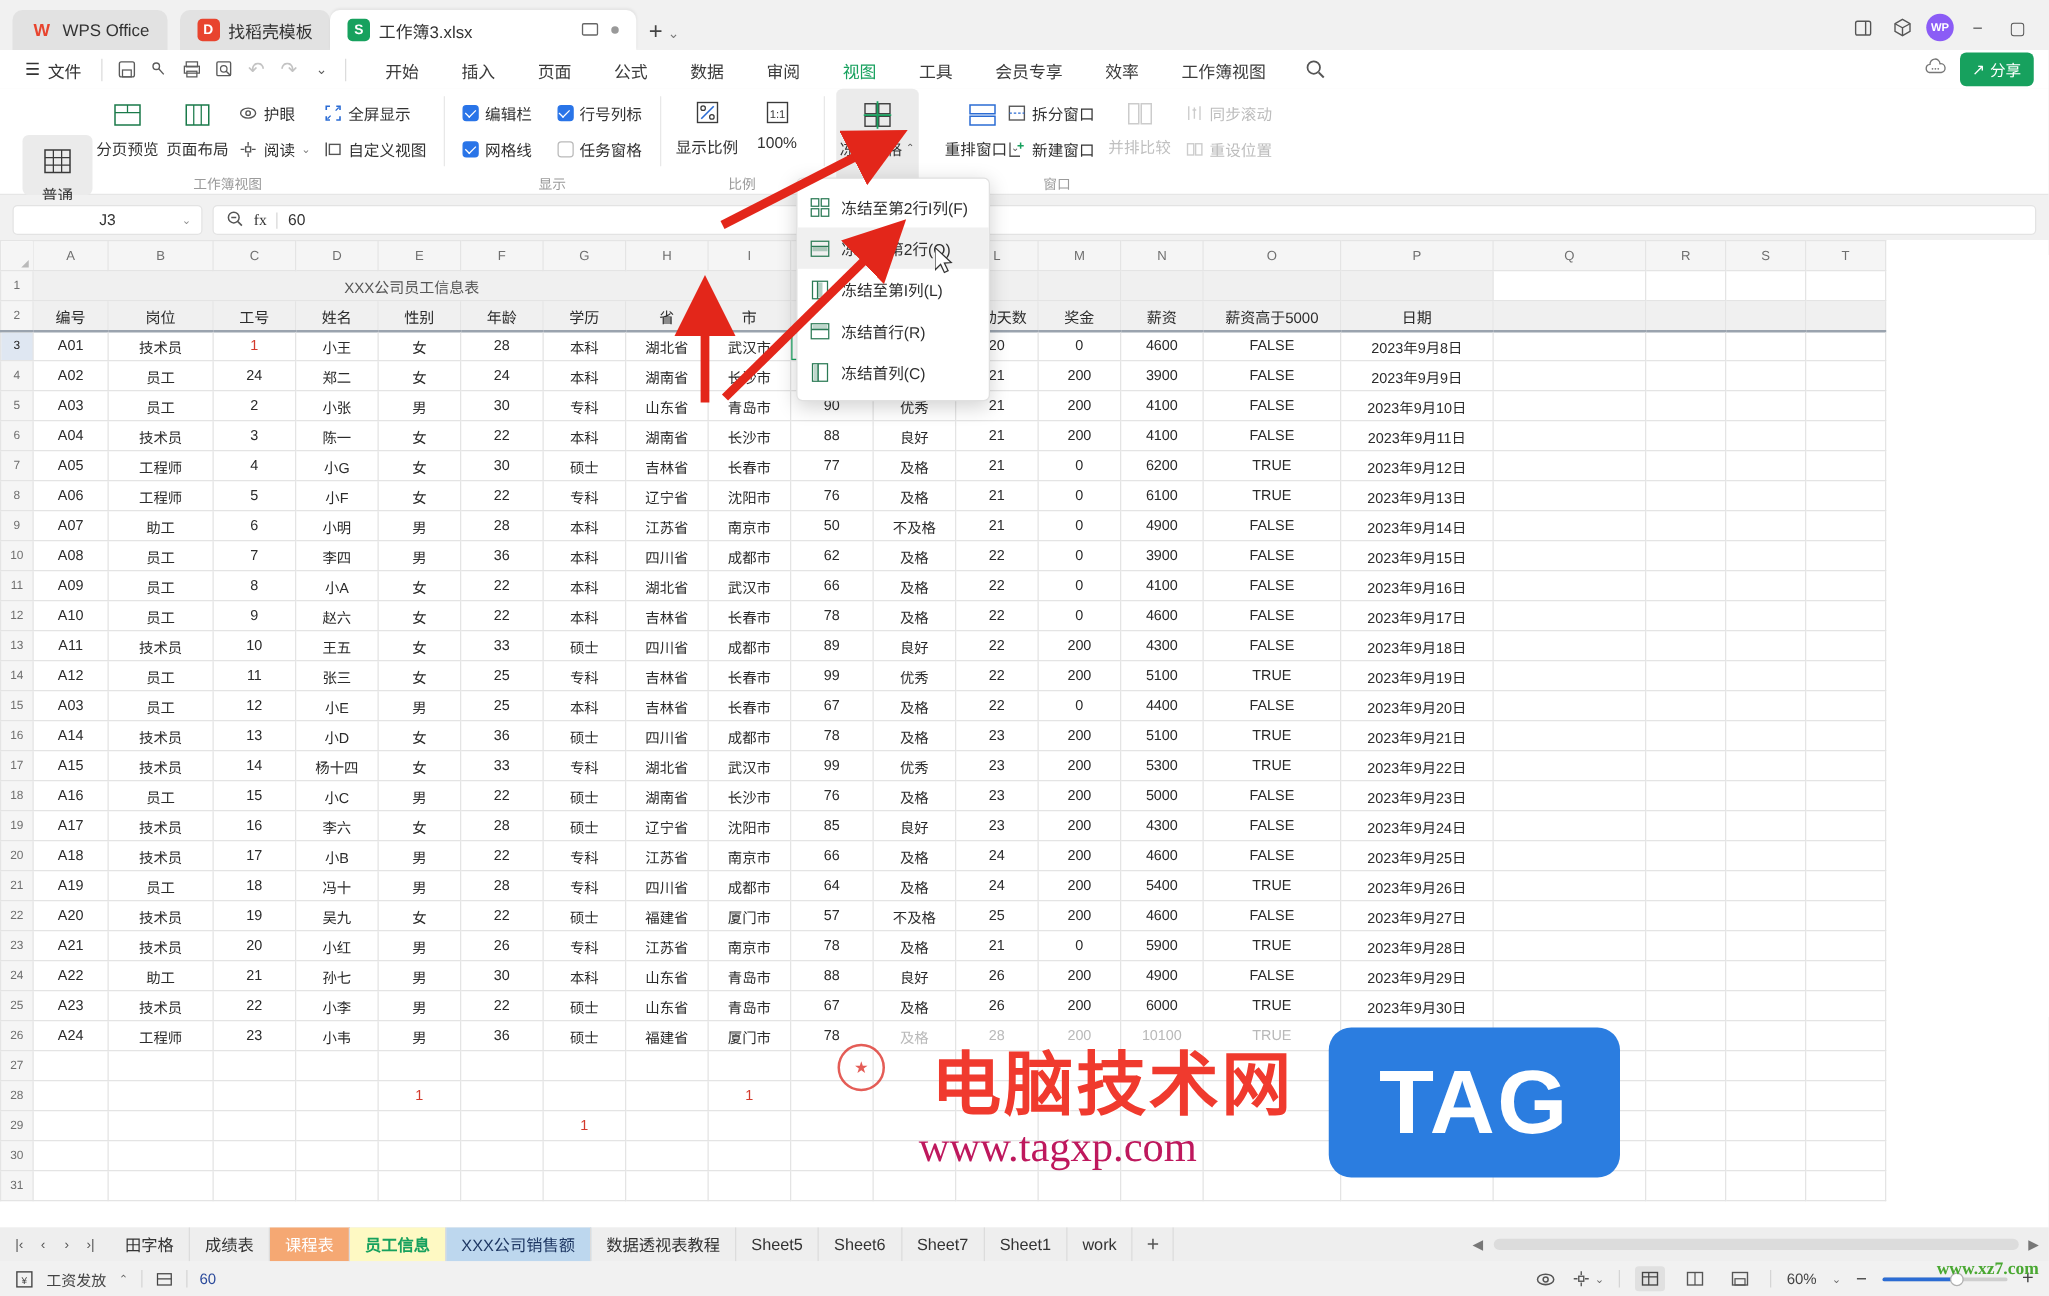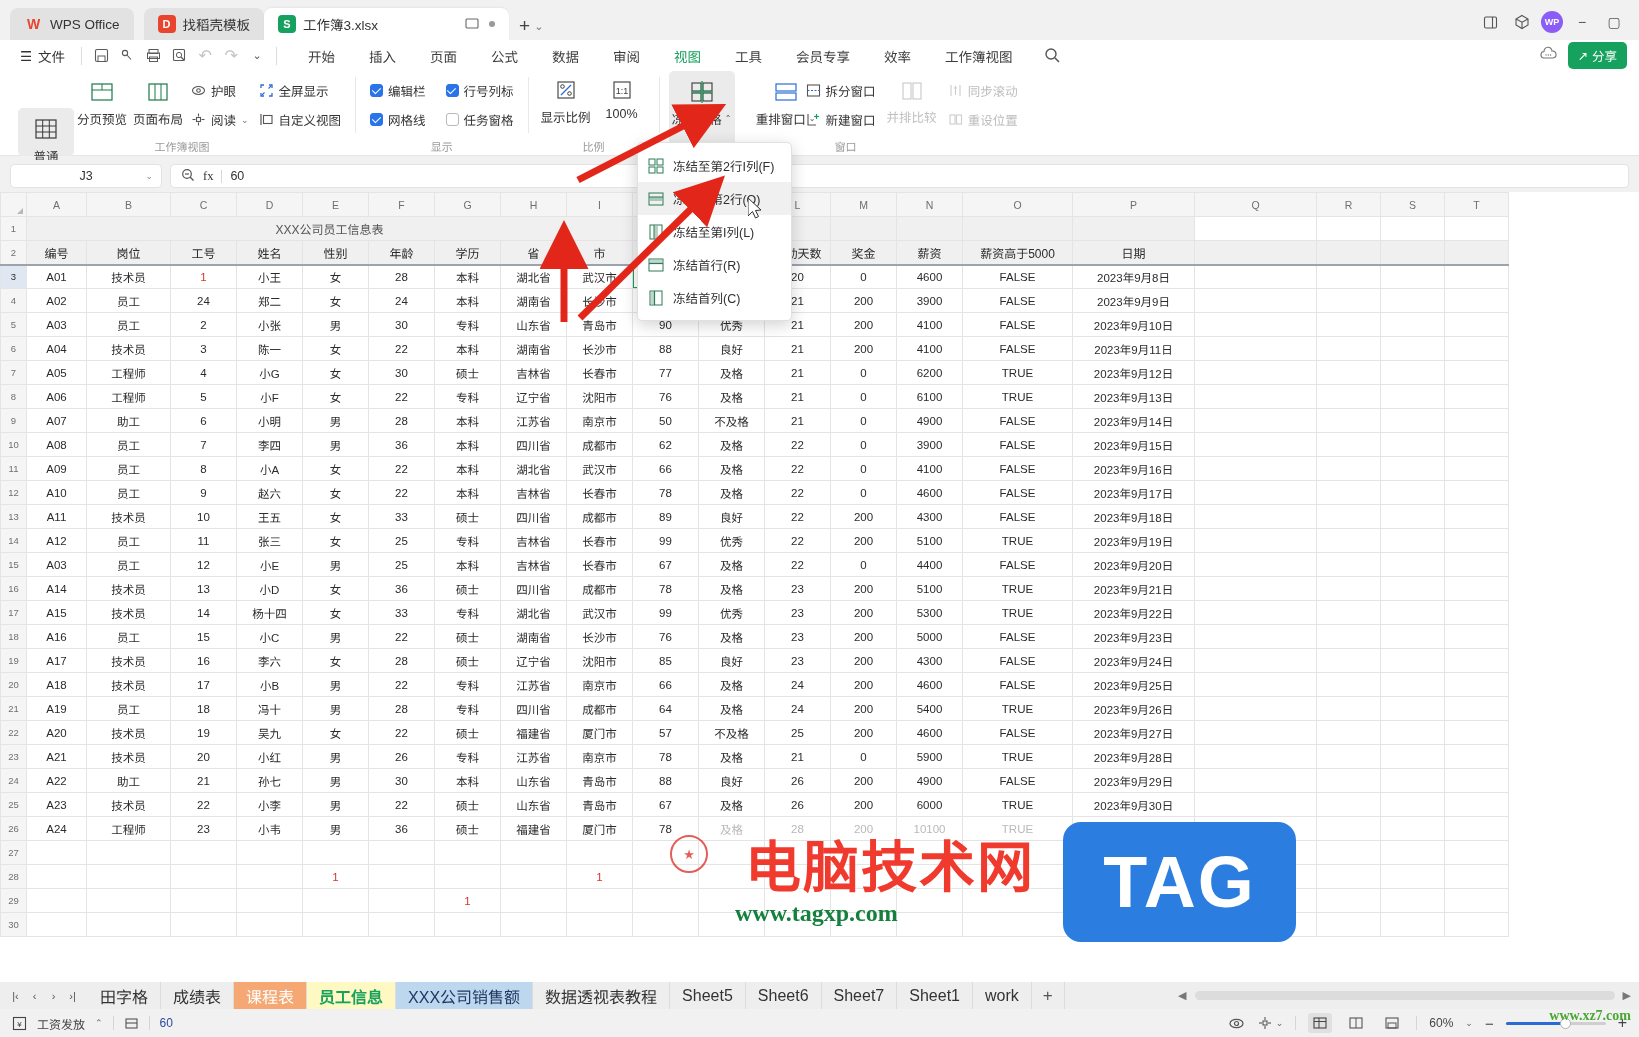--- a/index.html
+++ b/index.html
@@ -147,35 +147,35 @@
     position:absolute; left:670px; top:835px; width:38px; height:38px; border-radius:50%;
     border:2px solid #e0413a; color:#e0413a; display:flex; align-items:center; justify-content:center;
     font-size:13px; opacity:.85; z-index:40;
   }
   .wm-text {
     position:absolute; left:745px; top:822px; font-size:56px; font-weight:bold; color:#f03a2e;
     font-family:"DejaVu Sans","Liberation Sans",sans-serif; letter-spacing:2px; z-index:41;
     text-shadow:1px 1px 2px rgba(255,255,255,.6);
   }
   .wm-url {
-    position:absolute; left:735px; top:900px; font-size:24px; font-weight:bold; color:#15803d;
+    position:absolute; left:735px; top:900px; font-size:34px; font-weight:normal; color:#be185d;
     font-family:"Liberation Serif", serif; z-index:41;
   }
   .tagbox {
     position:absolute; left:1063px; top:822px; width:233px; height:120px; border-radius:18px;
     background:#2b7de0; color:#fff; font-size:72px; font-weight:bold; display:flex;
     align-items:center; justify-content:center; z-index:42; letter-spacing:2px;
   }
 
   
   .sheetbar { position:absolute; top:982px; left:0; width:1639px; height:27px; background:#eeeeee;
               display:flex; align-items:center; }
   .nav-icons { display:flex; align-items:center; gap:2px; padding:0 7px; color:#555; font-size:11px;}
   .nav-icons span { width:17px; text-align:center; }
-  .stab { height:27px; padding:0 12px; display:flex; align-items:center; font-size:16px; color:#333;
+  .stab { height:27px; padding:0 12px; display:flex; align-items:center; font-size:13px; color:#333;
           border-right:1px solid #dcdcdc; white-space:nowrap; }
   .stab.active { background:#fef9c3; color:#17a15e; font-weight:bold; }
   .stab.orange { background:#f5a873; color:#fff; }
   .stab.blue { background:#bdd7ee; color:#1f3864; }
   .stab.plus { font-size:17px; color:#555; padding:0 11px; }
   .sb-right { margin-left:auto; display:flex; align-items:center; gap:8px; padding-right:8px; color:#777; font-size:11px;}
 
   
   .statusbar { position:absolute; top:1009px; left:0; width:1639px; height:28px; background:#f1f1f1;
                display:flex; align-items:center; padding:0 12px; gap:10px; font-size:12px; color:#444; }
@@ -1279,20 +1279,43 @@
             <td></td>
             <td></td>
             <td></td>
             <td></td>
             <td></td>
             <td></td>
             <td></td>
             <td></td>
             <td></td>
           </tr>
+          <tr>
+            <td class="rowh">31</td>
+            <td></td>
+            <td></td>
+            <td></td>
+            <td></td>
+            <td></td>
+            <td></td>
+            <td></td>
+            <td></td>
+            <td></td>
+            <td></td>
+            <td></td>
+            <td></td>
+            <td></td>
+            <td></td>
+            <td></td>
+            <td></td>
+            <td></td>
+            <td></td>
+            <td></td>
+            <td></td>
+          </tr>
         </tbody>
     </table>
   </div>
 
   <svg class="annot" style="left:0;top:0;width:1639px;height:1037px;">
     <defs>
       <marker id="ah" markerWidth="7" markerHeight="7" refX="2" refY="3.5" orient="auto">
         <polygon points="0 0, 7 3.5, 0 7" fill="#e3261a"></polygon>
       </marker>
     </defs>

